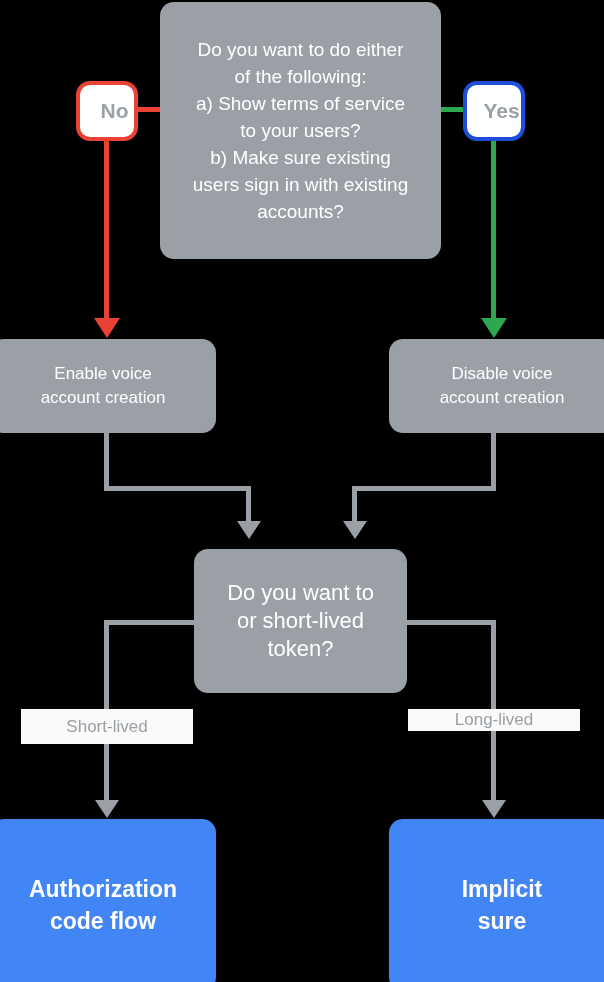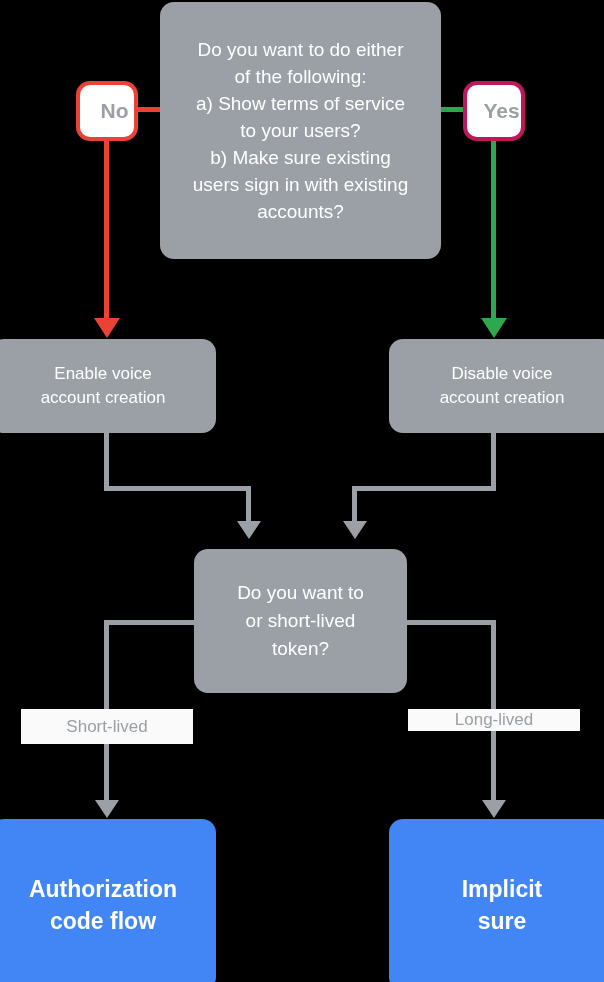--- a/index.html
+++ b/index.html
@@ -70,21 +70,21 @@
     font-size: 17px;
     line-height: 24px;
   }
 
   
   #decision-two {
     left: 194px;
     top: 549px;
     width: 213px;
     height: 144px;
-    font-size: 19px;
+    font-size: 22px;
     line-height: 28px;
   }
 
   
   #auth-node {
     left: -10px;
     top: 819px;
     width: 226px;
     height: 172px;
     font-size: 23px;
@@ -119,21 +119,21 @@
     top: 81px;
     width: 62px;
     height: 60px;
     border: 4px solid #ea4335;
   }
   #yes-pill {
     left: 463px;
     top: 81px;
     width: 62px;
     height: 60px;
-    border: 4px solid #be185d;
+    border: 4px solid #1d4ed8;
   }
 
   
   .edge-label {
     position: absolute;
     box-sizing: border-box;
     display: flex;
     align-items: center;
     justify-content: center;
     background: #fafafa;

